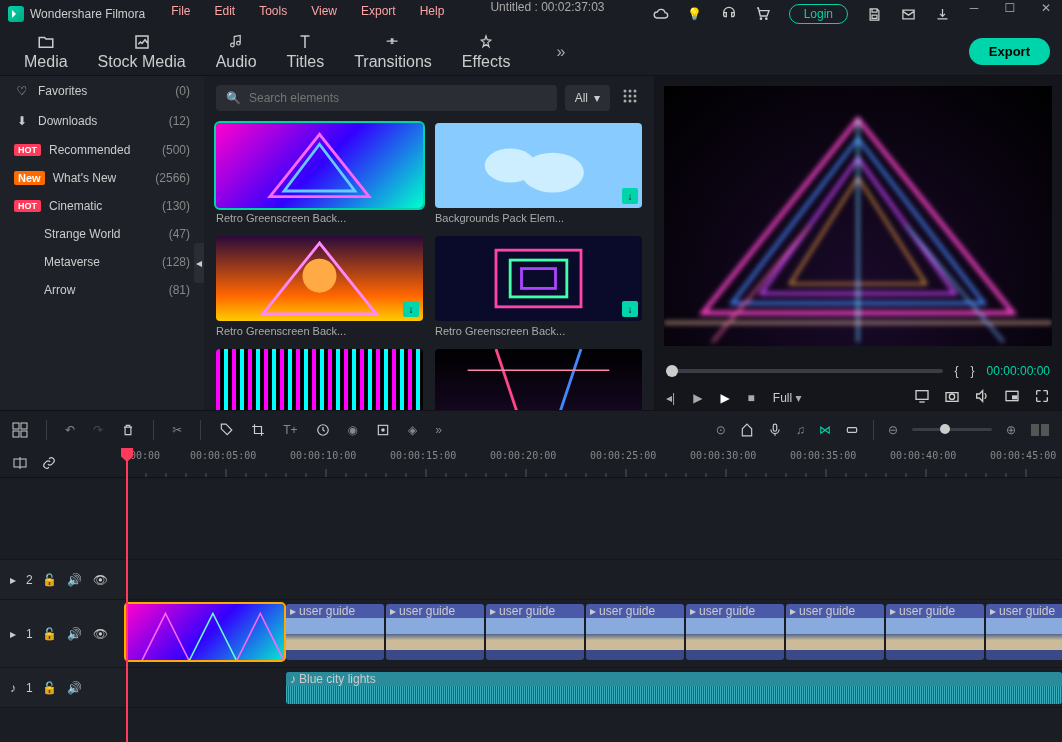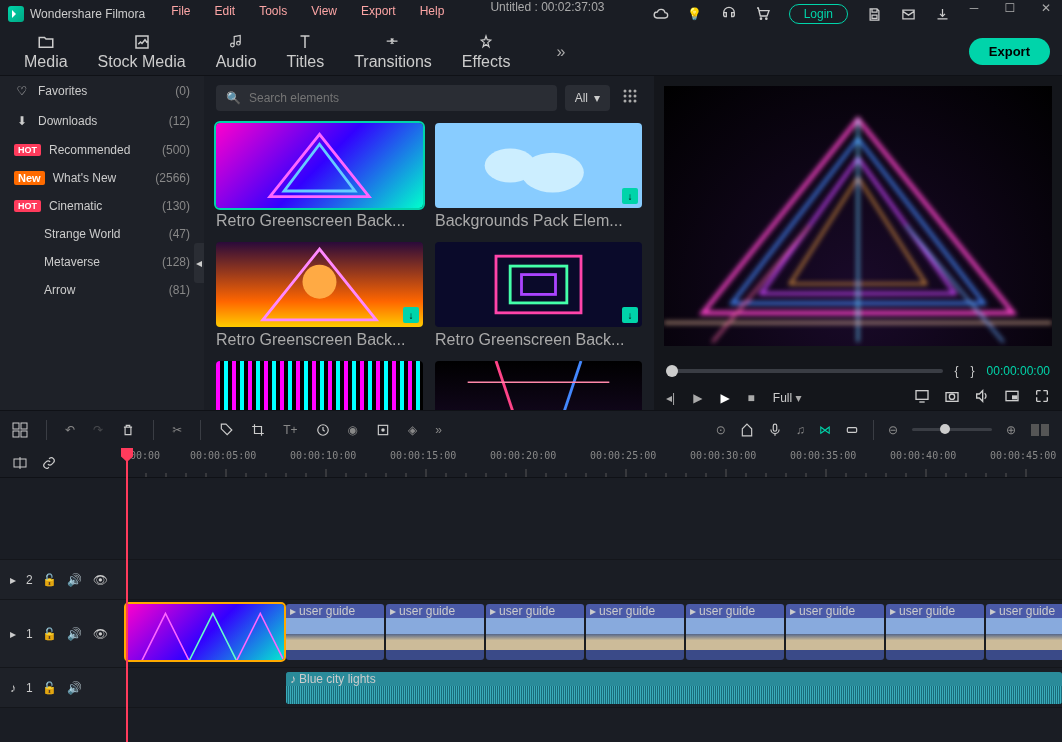--- a/index.html
+++ b/index.html
@@ -35,21 +35,21 @@
 .browser-header{display:flex;align-items:center;padding:8px 12px;gap:8px}
 .search-box{flex:1;background:#2a2d34;border-radius:4px;display:flex;align-items:center;padding:6px 10px;gap:8px}
 .search-box input{background:none;border:none;outline:none;color:#5eead4;flex:1}
 .filter-dd{background:#2a2d34;padding:6px 10px;border-radius:4px;display:flex;align-items:center;gap:6px;cursor:pointer}
 .grid-icon{cursor:pointer;padding:4px}
 .collapse-handle{position:absolute;left:-10px;top:50%;width:10px;height:40px;background:#2a2d34;display:flex;align-items:center;justify-content:center;cursor:pointer;border-radius:3px 0 0 3px}
 .items-grid{display:grid;grid-template-columns:repeat(2,1fr);gap:12px;padding:4px 12px;overflow-y:auto}
 .grid-item{cursor:pointer}
 .grid-thumb{width:100%;height:85px;border-radius:4px;position:relative;overflow:hidden}
 .grid-thumb.selected{outline:2px solid #00d4aa}
-.grid-label{margin-top:4px;font-size:16px;color:#aaa;white-space:nowrap;overflow:hidden;text-overflow:ellipsis}
+.grid-label{margin-top:4px;font-size:11px;color:#aaa;white-space:nowrap;overflow:hidden;text-overflow:ellipsis}
 .dl-icon{position:absolute;bottom:4px;right:4px;width:16px;height:16px;background:#00d4aa;border-radius:2px;display:flex;align-items:center;justify-content:center;font-size:10px;color:#000}
 .preview{width:408px;background:#14161b;display:flex;flex-direction:column}
 .preview-canvas{flex:1;display:flex;align-items:center;justify-content:center;padding:10px}
 .preview-img{width:100%;height:260px;background:#000;position:relative;overflow:hidden}
 .preview-controls{padding:8px 12px;display:flex;flex-direction:column;gap:10px}
 .pc-row1{display:flex;align-items:center;gap:12px}
 .scrubber{flex:1;height:4px;background:#3a3d44;border-radius:2px;position:relative}
 .scrubber-dot{position:absolute;left:0;top:-4px;width:12px;height:12px;background:#ccc;border-radius:50%}
 .pc-time{color:#00d4aa;font-family:Liberation Sans, sans-serif}
 .pc-row2{display:flex;align-items:center;gap:18px;justify-content:space-between}

